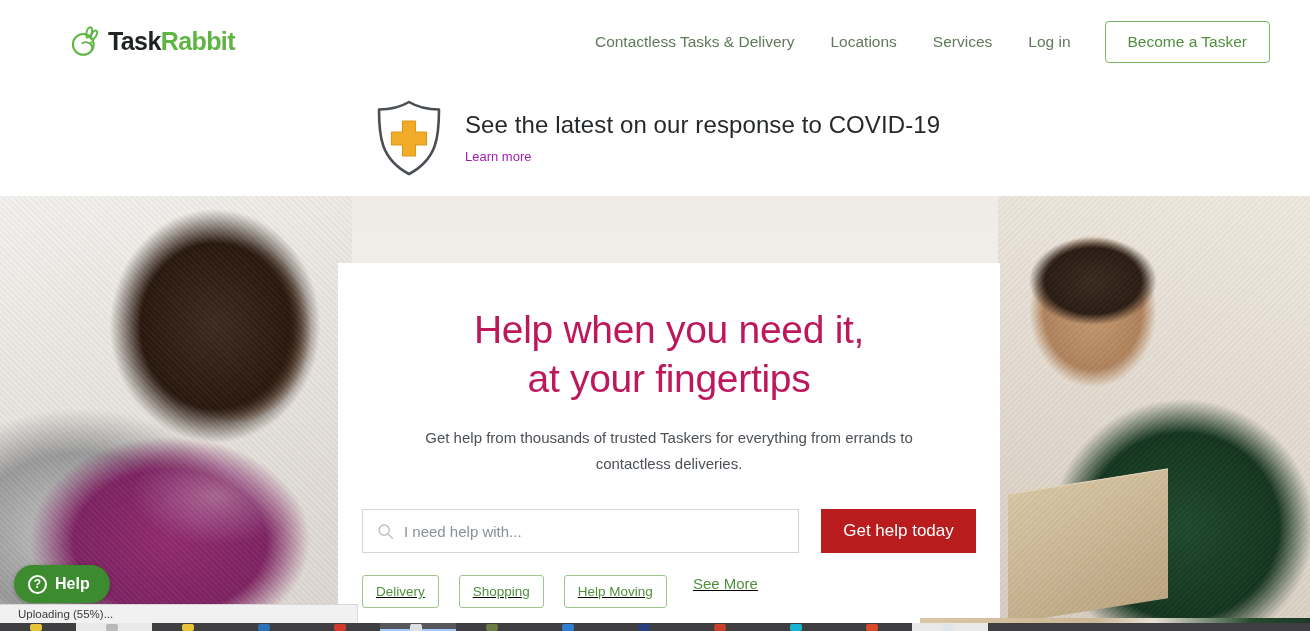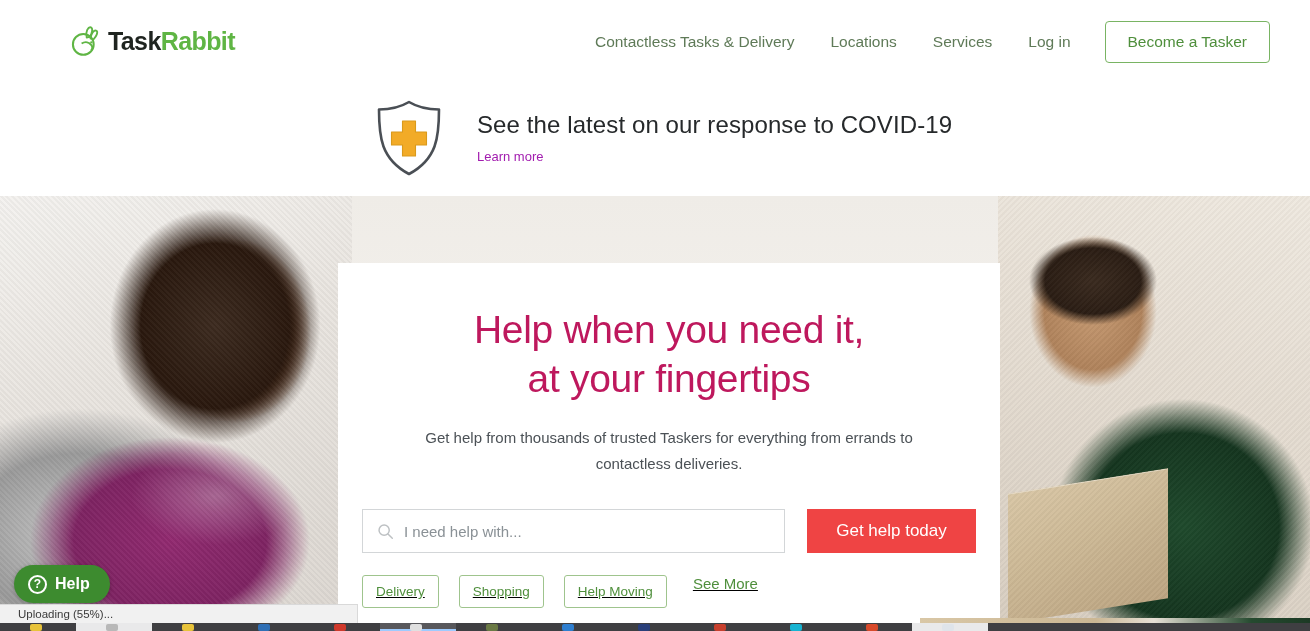--- a/index.html
+++ b/index.html
@@ -36,21 +36,21 @@
     font-size: 15.5px; background: #fff; border-radius: 4px;
     padding: 11px 22px; cursor: pointer; white-space: nowrap;
     font-family: "Liberation Sans", sans-serif;
   }
 
   
   .covid {
     position: absolute; top: 69px; left: 0; width: 1310px; height: 127px;
     background: #ffffff; display: flex; align-items: center;
   }
-  .covid-inner { position: absolute; left: 373px; top: 20px; display: flex; align-items: flex-start; gap: 32px; }
+  .covid-inner { position: absolute; left: 373px; top: 20px; display: flex; align-items: flex-start; gap: 20px; }
   .shield-icon { width: 72px; height: 78px; flex: none; margin-top: 10px; }
   .covid-text { padding-top: 22px; }
   .covid-title { font-size: 24px; color: #26292b; font-weight: 400; letter-spacing: 0.1px; }
   .covid-link { display: inline-block; margin-top: 10px; font-size: 13px; color: #a21caf; text-decoration: none; cursor: pointer; }
 
   
   .hero {
     position: absolute; top: 196px; left: 0; width: 1310px; height: 425px;
     overflow: hidden;
     background: #f2efeb;
@@ -114,22 +114,22 @@
     flex: 1; height: 44px; border: 1px solid #d3d6d8; background: #fff;
     display: flex; align-items: center; padding: 0 14px; gap: 10px;
   }
   .search-input {
     border: 0; outline: 0; flex: 1; font-size: 15px; color: #6f767c;
     font-family: "Liberation Sans", sans-serif; background: transparent;
   }
   .search-input::placeholder { color: #8a9196; }
   .search-icon { width: 17px; height: 17px; flex: none; opacity: 0.5; }
   .get-help-btn {
-    margin-left: 22px; width: 169px; height: 44px;
-    background: #ef4444; color: #fff; border: 0; cursor: pointer;
+    margin-left: 22px; width: 155px; height: 44px;
+    background: #b91c1c; color: #fff; border: 0; cursor: pointer;
     font-size: 17px; font-family: "Liberation Sans", sans-serif;
   }
   .chips { display: flex; align-items: flex-start; margin: 22px 24px 0 24px; gap: 20px; text-decoration: underline; }
   .chip {
     border: 1px solid #9fc48d; color: #4f8f3c; background: #fff;
     font-size: 13.5px; padding: 8px 13px; border-radius: 3px; cursor: pointer;
     font-family: "Liberation Sans", sans-serif; white-space: nowrap;
   }
   .see-more {
     color: #4f8f3c; font-size: 15px; margin-left: 6px; cursor: pointer;

